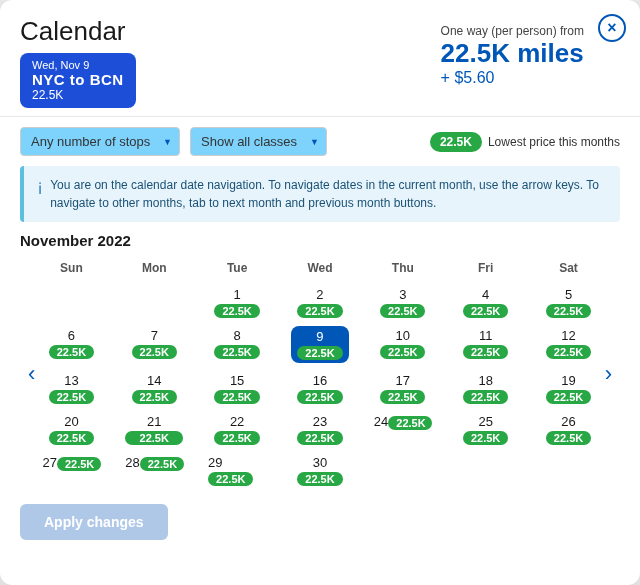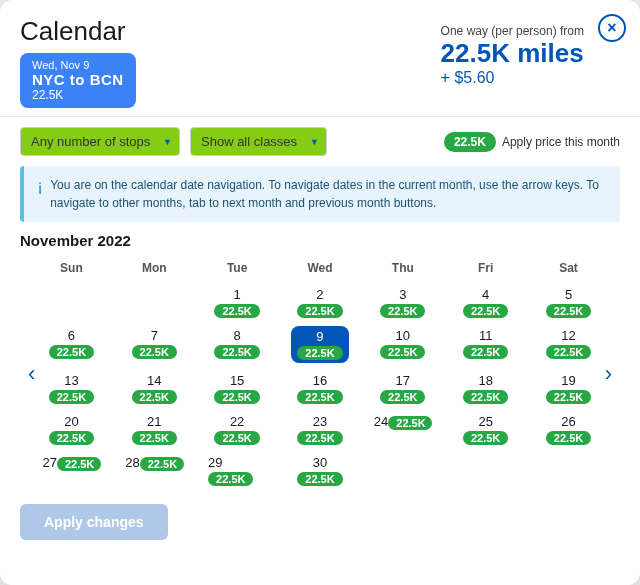--- a/index.html
+++ b/index.html
@@ -20,21 +20,21 @@
       justify-content: space-between;
     }
     .header-left { display: flex; flex-direction: column; }
     .header-title {
       font-size: 26px;
       font-weight: 300;
       color: #1a1a1a;
       margin-bottom: 6px;
     }
     .trip-badge {
-      background: #3b82f6;
+      background: #1d4ed8;
       color: #fff;
       border-radius: 8px;
       padding: 6px 12px;
       display: inline-block;
       min-width: 90px;
     }
     .trip-badge-date {
       font-size: 11px;
       font-weight: 400;
     }
@@ -88,21 +88,21 @@
       padding: 10px 20px;
       gap: 10px;
       border-top: 1px solid #e8e8e8;
     }
     .filter-select {
       border: 1px solid #ccc;
       border-radius: 4px;
       padding: 6px 28px 6px 10px;
       font-size: 13px;
       color: #333;
-      background: #84cc16;
+      background: #7dd3fc;
       appearance: none;
       -webkit-appearance: none;
       cursor: pointer;
       position: relative;
     }
     .select-wrapper {
       position: relative;
       display: inline-block;
     }
     .select-wrapper::after {
@@ -255,21 +255,21 @@
         <option>Any number of stops</option>
       </select>
     </div>
     <div class="select-wrapper">
       <select class="filter-select">
         <option>Show all classes</option>
       </select>
     </div>
     <div class="lowest-price-badge">
       <span class="badge-22k">22.5K</span>
-      <span class="lowest-label">Apply price this month</span>
+      <span class="lowest-label">Lowest price this months</span>
     </div>
   </div>
 
   <div class="info-box">
     <span class="info-icon">ℹ</span>
     <span>You are on the calendar date navigation. To navigate dates in the current month, use the arrow keys. To navigate to other months, tab to next month and previous month buttons.</span>
   </div>
 
   <div class="calendar-section">
     <div class="month-title">November 2022</div>
@@ -370,21 +370,21 @@
               <td><div style="display: inline-flex; flex-direction: column; align-items: center; width: 58px; cursor: pointer;">
                   <div class="day-num">19</div>
                   <span class="day-price">22.5K</span>
                 </div></td>
             </tr>
             <tr>
               <td><div style="display: inline-flex; flex-direction: column; align-items: center; width: 58px; cursor: pointer;">
                   <div class="day-num">20</div>
                   <span class="day-price">22.5K</span>
                 </div></td>
-              <td><div style="display: inline-flex; flex-direction: column; align-items: center; width: 58px; cursor: pointer;">
+              <td><div style="display: inline-flex; flex-direction: column; width: 58px; cursor: pointer;">
                   <div class="day-num">21</div>
                   <span class="day-price">22.5K</span>
                 </div></td>
               <td><div style="display: inline-flex; flex-direction: column; align-items: center; width: 58px; cursor: pointer;">
                   <div class="day-num">22</div>
                   <span class="day-price">22.5K</span>
                 </div></td>
               <td><div style="display: inline-flex; flex-direction: column; align-items: center; width: 58px; cursor: pointer;">
                   <div class="day-num">23</div>
                   <span class="day-price">22.5K</span>

